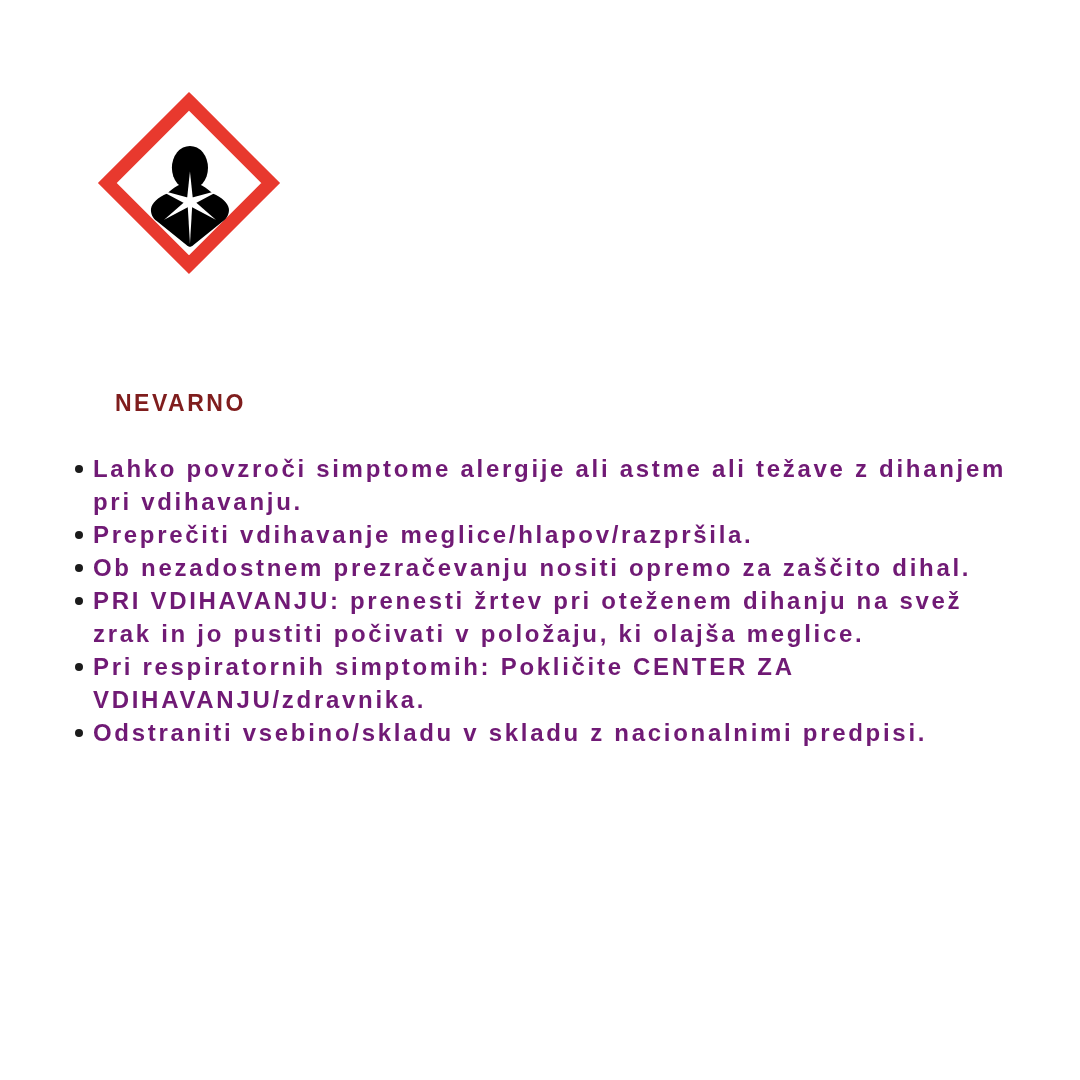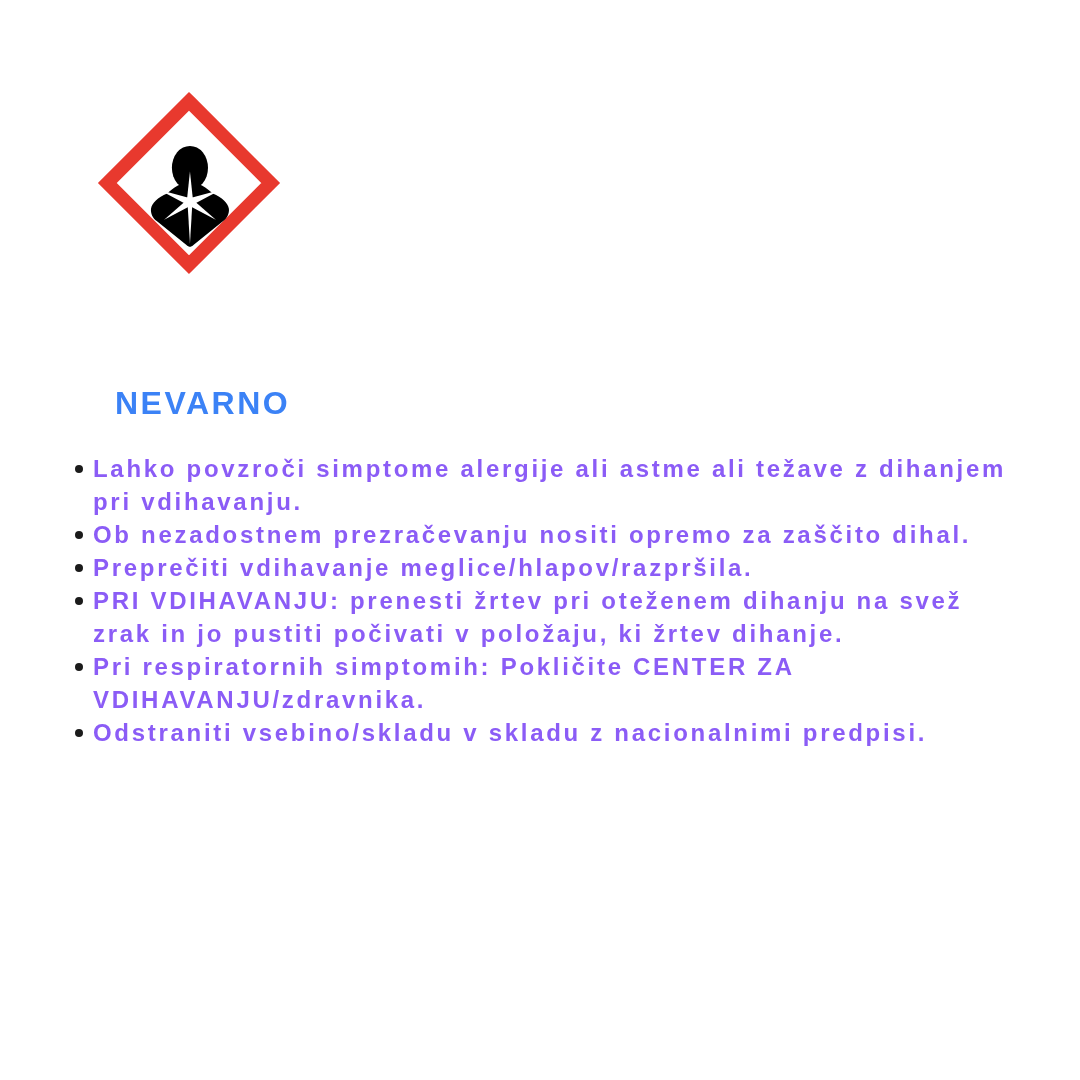--- a/index.html
+++ b/index.html
@@ -21,42 +21,42 @@
     position: absolute;
     left: 94px;
     top: 88px;
     width: 190px;
     height: 190px;
   }
   .signal-word {
     position: absolute;
     left: 115px;
     top: 388px;
-    font-size: 32px;
+    font-size: 23px;
     line-height: 30px;
     font-weight: 700;
     letter-spacing: 2.5px;
-    color: #3b82f6;
+    color: #7f1d1d;
     white-space: nowrap;
   }
   .statements {
     position: absolute;
     left: 68px;
     top: 452px;
     width: 955px;
     list-style: none;
   }
   .statements li {
     position: relative;
     padding-left: 25px;
     font-size: 24px;
     line-height: 33px;
     font-weight: 700;
     letter-spacing: 2.7px;
-    color: #8b5cf6;
+    color: #701a75;
   }
   .statements li .dot {
     position: absolute;
     left: 7px;
     top: 13px;
     width: 8px;
     height: 8px;
     border-radius: 50%;
     background: #1b1b1b;
   }
@@ -98,29 +98,29 @@
 
   <div class="signal-word">NEVARNO</div>
 
   <ul class="statements">
     <li>
       <span class="dot"></span>
       <span>Lahko povzroči simptome alergije ali astme ali težave z dihanjem pri vdihavanju.</span>
     </li>
     <li>
       <span class="dot"></span>
+      <span>Preprečiti vdihavanje meglice/hlapov/razpršila.</span>
+    </li>
+    <li>
+      <span class="dot"></span>
       <span>Ob nezadostnem prezračevanju nositi opremo za zaščito dihal.</span>
     </li>
     <li>
       <span class="dot"></span>
-      <span>Preprečiti vdihavanje meglice/hlapov/razpršila.</span>
-    </li>
-    <li>
-      <span class="dot"></span>
-      <span>PRI VDIHAVANJU: prenesti žrtev pri oteženem dihanju na svež zrak in jo pustiti počivati v položaju, ki žrtev dihanje.</span>
+      <span>PRI VDIHAVANJU: prenesti žrtev pri oteženem dihanju na svež zrak in jo pustiti počivati v položaju, ki olajša meglice.</span>
     </li>
     <li>
       <span class="dot"></span>
       <span>Pri respiratornih simptomih: Pokličite CENTER ZA VDIHAVANJU/zdravnika.</span>
     </li>
     <li>
       <span class="dot"></span>
       <span>Odstraniti vsebino/skladu v skladu z nacionalnimi predpisi.</span>
     </li>
   </ul>

